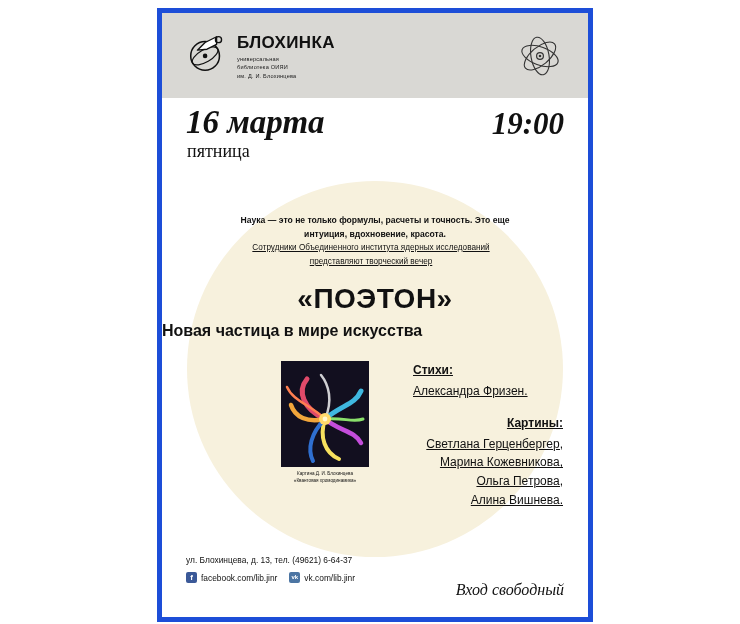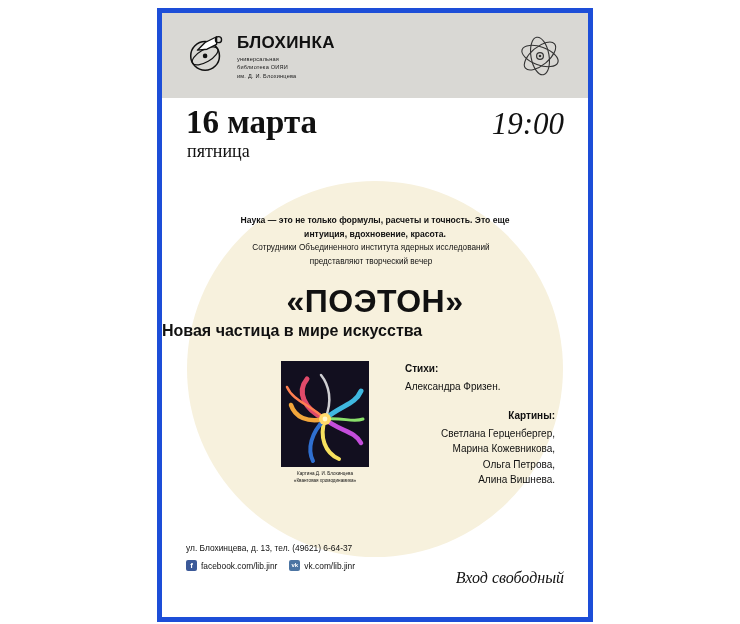--- a/index.html
+++ b/index.html
@@ -83,41 +83,42 @@
     top: 85px;
     width: 100%;
     height: 72px;
   }
   .date-main {
     position: absolute;
     left: 24px;
     top: 8px;
     font-family: "Liberation Serif", serif;
     font-size: 33px;
+    font-style: italic;
     font-weight: bold;
     color: #111;
     line-height: 1;
   }
   .date-day {
     position: absolute;
     left: 25px;
     top: 44px;
     font-family: "Liberation Serif", serif;
     font-size: 18px;
     color: #111;
     line-height: 1;
   }
   .time {
     position: absolute;
     right: 24px;
     top: 10px;
     font-family: "Liberation Serif", serif;
     font-size: 31px;
     font-style: italic;
-    font-weight: normal;
+    font-weight: bold;
     color: #111;
     line-height: 1;
   }
   
   .circle {
     position: absolute;
     left: 50%;
     top: 168px;
     transform: translateX(-50%);
     width: 376px;
@@ -141,28 +142,29 @@
   .presenters {
     position: absolute;
     left: 0;
     right: 8px;
     top: 228px;
     text-align: center;
     font-size: 8.2px;
     line-height: 1.65;
     color: #111;
     padding: 0 64px;
+    text-decoration: underline;
   }
   .title-main {
     position: absolute;
     left: 0;
     right: 0;
     top: 272px;
     text-align: center;
-    font-size: 32px;
+    font-size: 28px;
     font-weight: bold;
     letter-spacing: 0.5px;
     color: #111;
     line-height: 1;
   }
   .title-sub {
     position: absolute;
     left: 0;
     right: 0;
     top: 308px;
@@ -189,40 +191,41 @@
   .art-caption {
     margin-top: 4px;
     text-align: center;
     font-size: 4.6px;
     line-height: 1.5;
     color: #111;
   }
   
   .credits {
     position: absolute;
-    left: 243px;
+    left: 251px;
     top: 348px;
     width: 150px;
-    font-size: 10px;
+    font-size: 12px;
     line-height: 1.55;
     color: #111;
+    text-decoration: underline;
   }
   .credits-head {
     font-weight: bold;
     margin-bottom: 2px;
   }
   .credits-group + .credits-group {
     margin-top: 14px;
     text-align: right;
   }
   
   .footer {
     position: absolute;
     left: 0;
-    bottom: 16px;
+    bottom: 4px;
     width: 100%;
     height: 66px;
   }
   .addr {
     position: absolute;
     left: 24px;
     top: 8px;
     font-size: 8.4px;
     color: #111;
     line-height: 1.4;

